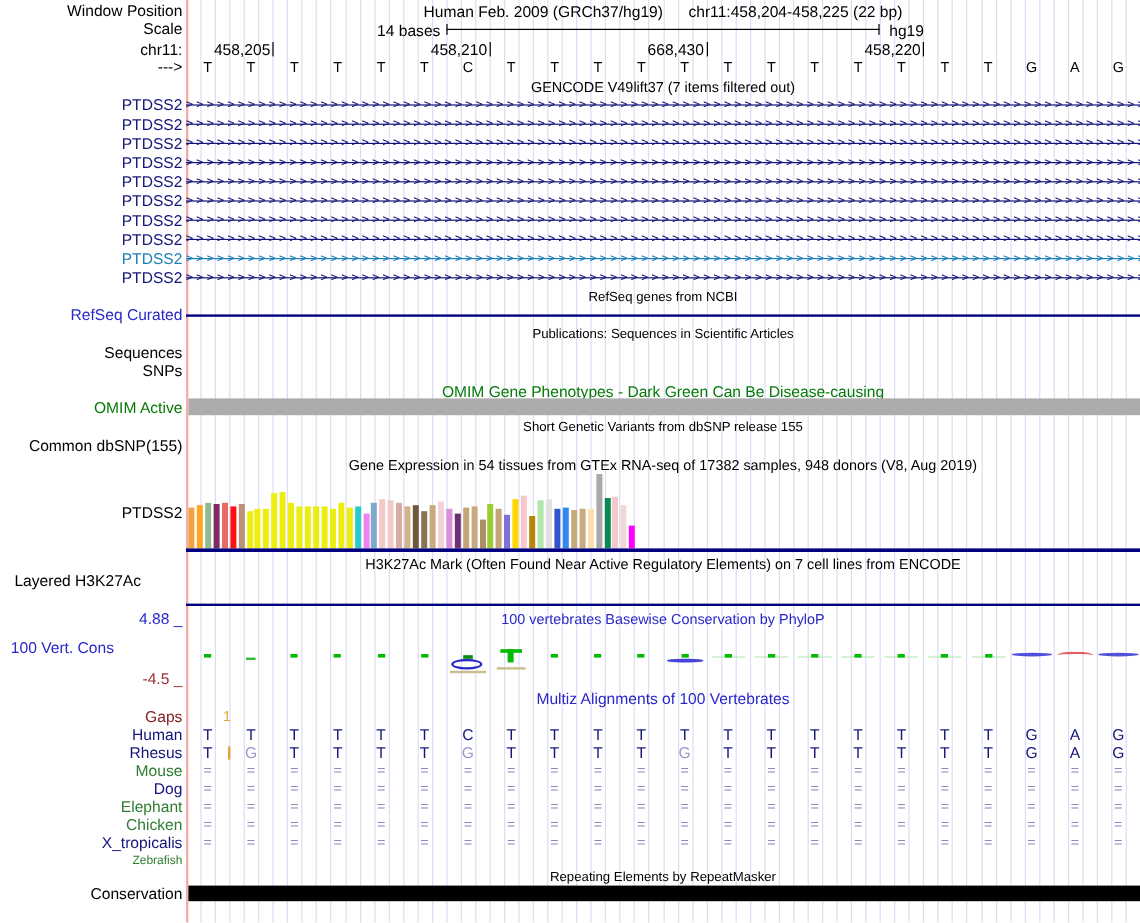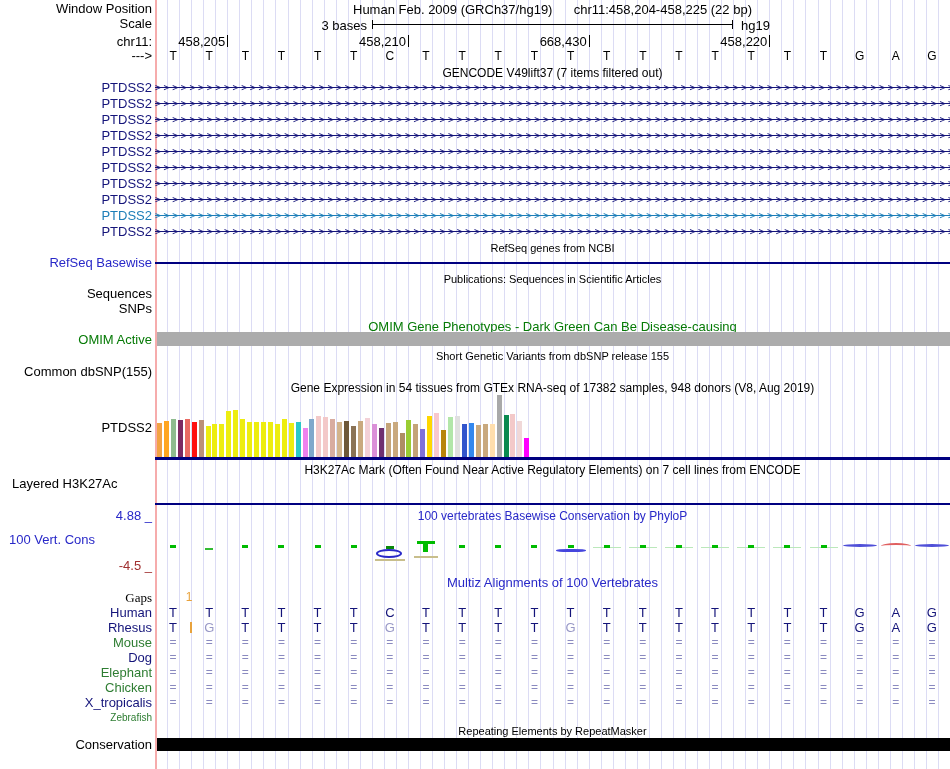--- a/index.html
+++ b/index.html
@@ -101,21 +101,21 @@
   <div class="pinkline"></div>
 
   <div class="rlbl" style="top:2px">Window Position</div>
   <div class="title t13" style="top:2px">
     <span>Human Feb. 2009 (GRCh37/hg19)</span>
     <span style="display:inline-block;width:14px"></span>
     <span>chr11:458,204-458,225 (22 bp)</span>
   </div>
 
   <div class="rlbl" style="top:17px">Scale</div>
-  <div class="abs t13" style="top:18px;right:583px">3 bases</div>
+  <div class="abs t13" style="top:18px;right:583px">14 bases</div>
   <div class="scalebar"></div>
   <div class="abs t13" style="top:18px;left:741px">hg19</div>
 
   <div class="rlbl" style="top:35px">chr11:</div>
   <div id="ruler">
       <div class="ruler-num" style="top: 35px; right: 724.727px;">458,205</div>
       <div class="ruler-tick" style="left: 227.273px; top: 35px;"></div>
       <div class="ruler-num" style="top: 35px; right: 544.045px;">458,210</div>
       <div class="ruler-tick" style="left: 407.955px; top: 35px;"></div>
       <div class="ruler-num" style="top: 35px; right: 363.364px;">668,430</div>
@@ -198,21 +198,21 @@
         <div class="tx-arrows" style="color: rgb(28, 126, 184);">&gt;&gt;&gt;&gt;&gt;&gt;&gt;&gt;&gt;&gt;&gt;&gt;&gt;&gt;&gt;&gt;&gt;&gt;&gt;&gt;&gt;&gt;&gt;&gt;&gt;&gt;&gt;&gt;&gt;&gt;&gt;&gt;&gt;&gt;&gt;&gt;&gt;&gt;&gt;&gt;&gt;&gt;&gt;&gt;&gt;&gt;&gt;&gt;&gt;&gt;&gt;&gt;&gt;&gt;&gt;&gt;&gt;&gt;&gt;&gt;&gt;&gt;&gt;&gt;&gt;&gt;&gt;&gt;&gt;&gt;&gt;&gt;&gt;&gt;&gt;&gt;&gt;&gt;&gt;&gt;&gt;&gt;&gt;&gt;&gt;&gt;&gt;&gt;&gt;&gt;&gt;&gt;&gt;&gt;&gt;&gt;</div>
       </div>
       <div style="position: absolute; right: 798px; top: 225px; font-size: 13px; line-height: 14px; color: rgb(20, 20, 122);">PTDSS2</div>
       <div class="tx-row" style="top: 224px;">
         <div class="tx-line" style="background: rgb(20, 20, 122);"></div>
         <div class="tx-arrows" style="color: rgb(20, 20, 122);">&gt;&gt;&gt;&gt;&gt;&gt;&gt;&gt;&gt;&gt;&gt;&gt;&gt;&gt;&gt;&gt;&gt;&gt;&gt;&gt;&gt;&gt;&gt;&gt;&gt;&gt;&gt;&gt;&gt;&gt;&gt;&gt;&gt;&gt;&gt;&gt;&gt;&gt;&gt;&gt;&gt;&gt;&gt;&gt;&gt;&gt;&gt;&gt;&gt;&gt;&gt;&gt;&gt;&gt;&gt;&gt;&gt;&gt;&gt;&gt;&gt;&gt;&gt;&gt;&gt;&gt;&gt;&gt;&gt;&gt;&gt;&gt;&gt;&gt;&gt;&gt;&gt;&gt;&gt;&gt;&gt;&gt;&gt;&gt;&gt;&gt;&gt;&gt;&gt;&gt;&gt;&gt;&gt;&gt;&gt;&gt;</div>
       </div>
     </div>
 
   <div class="title t11" style="top:242px">RefSeq genes from NCBI</div>
-  <div class="rlbl blue" style="top:256px">RefSeq Basewise</div>
+  <div class="rlbl blue" style="top:256px">RefSeq Curated</div>
   <div class="hline" style="top:262px;height:2px"></div>
 
   <div class="title t11" style="top:273px">Publications: Sequences in Scientific Articles</div>
   <div class="rlbl" style="top:287px">Sequences</div>
   <div class="rlbl" style="top:302px">SNPs</div>
 
   <div class="title t13 omimg" style="top:319px">OMIM Gene Phenotypes - Dark Green Can Be Disease-causing</div>
   <div class="rlbl omimg" style="top:333px">OMIM Active</div>
   <div class="hline" id="omim-bar" style="top: 332px; height: 14px; left: 157px; width: 793px; background: rgb(172, 172, 172);"></div>
 
@@ -319,21 +319,21 @@
       <div style="position: absolute; left: 784.386px; top: 545px; width: 6px; height: 3px; background: rgb(0, 187, 0);"></div>
       <div style="position: absolute; left: 809.523px; top: 547px; width: 28px; height: 1px; background: rgb(187, 232, 187);"></div>
       <div style="position: absolute; left: 820.523px; top: 545px; width: 6px; height: 3px; background: rgb(0, 187, 0);"></div>
       <div style="position: absolute; left: 842.659px; top: 544px; width: 34px; height: 3px; background: rgb(80, 80, 216); border-radius: 50%;"></div>
       <div style="position: absolute; left: 880.795px; top: 543px; width: 30px; height: 6px; border-top: 2px solid rgb(224, 96, 96); border-radius: 50% 50% 0px 0px; box-sizing: border-box;"></div>
       <div style="position: absolute; left: 914.932px; top: 544px; width: 34px; height: 3px; background: rgb(80, 80, 216); border-radius: 50%;"></div>
     </div>
 
   <div class="title t13 blue" style="top:575px">Multiz Alignments of 100 Vertebrates</div>
   <div id="multiz-rows">
-      <div style="position: absolute; right: 798px; top: 590px; font-size: 13px; line-height: 15px; color: #000000; font-family: Liberation Serif, serif;">Gaps</div>
+      <div style="position: absolute; right: 798px; top: 590px; font-size: 13px; line-height: 15px; color: #7f1d1d;">Gaps</div>
       <div style="position: absolute; left: 155px; top: 590px; width: 795px; height: 15px;">
         <div style="position: absolute; left: 28.1364px; top: 0px; width: 12px; text-align: center; font-size: 12px; line-height: 15px; color: rgb(232, 162, 60);">1</div>
       </div>
       <div style="position: absolute; right: 798px; top: 605px; font-size: 13px; line-height: 15px; color: rgb(20, 20, 122);">Human</div>
       <div style="position: absolute; left: 155px; top: 605px; width: 795px; height: 15px;">
         <div class="mzchar" style="left: 0px; width: 36.1364px; color: rgb(20, 20, 122);">T</div>
         <div class="mzchar" style="left: 36.1364px; width: 36.1364px; color: rgb(20, 20, 122);">T</div>
         <div class="mzchar" style="left: 72.2727px; width: 36.1364px; color: rgb(20, 20, 122);">T</div>
         <div class="mzchar" style="left: 108.409px; width: 36.1364px; color: rgb(20, 20, 122);">T</div>
         <div class="mzchar" style="left: 144.545px; width: 36.1364px; color: rgb(20, 20, 122);">T</div>

